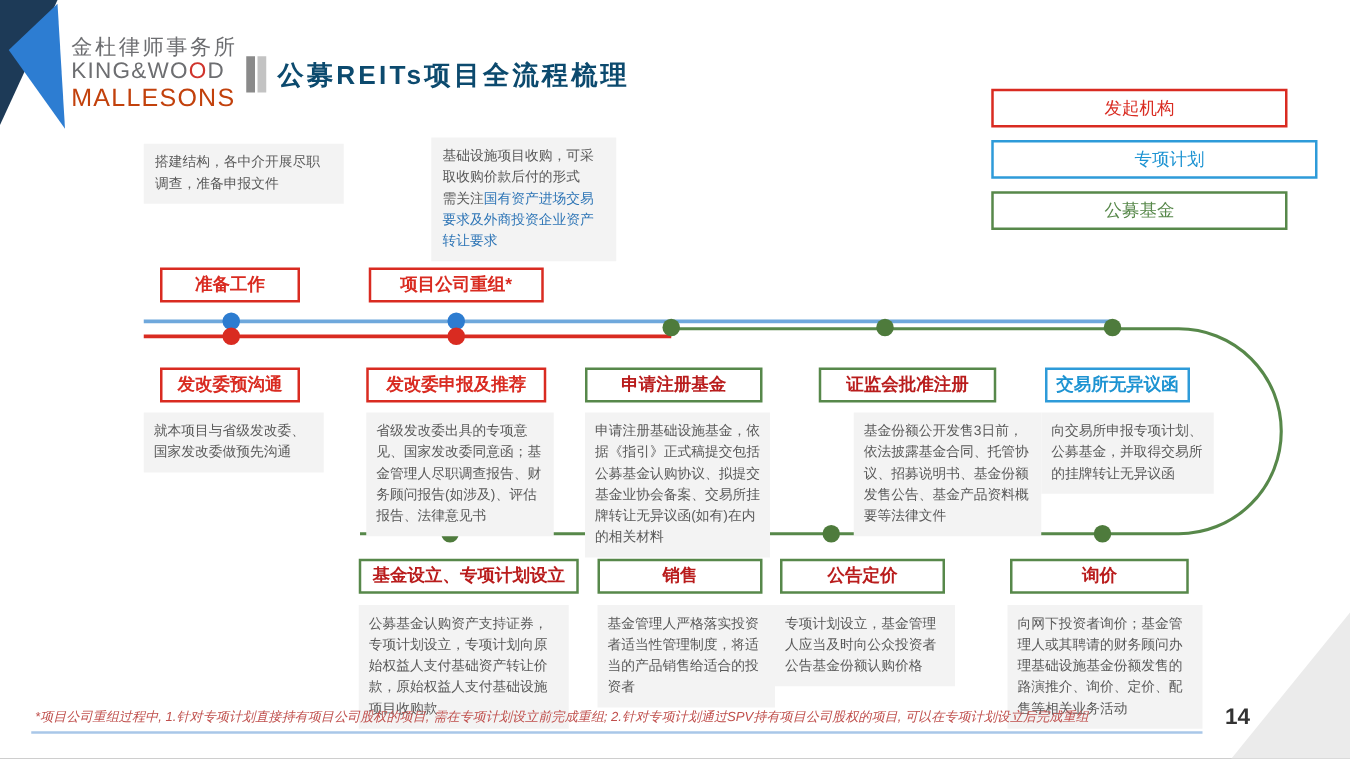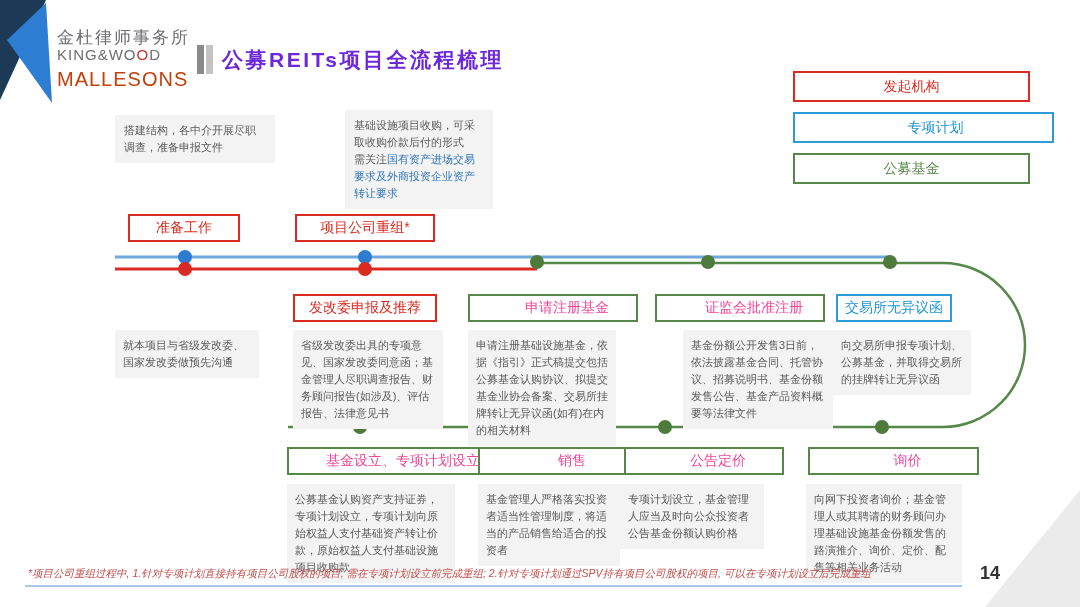--- a/index.html
+++ b/index.html
@@ -3,39 +3,39 @@
 <meta charset="utf-8">
 <style>
   html,body{margin:0;padding:0;background:#888;}
   .slide{
     position:relative;width:1080px;height:607px;background:#ffffff;overflow:hidden;
     font-family:"Liberation Sans","DejaVu Sans",sans-serif;
   }
   .abs{position:absolute;}
   
   .logo-cn{left:57px;top:26px;font-size:17px;letter-spacing:2px;color:#6d6e71;}
-  .logo-en1{left:57px;top:46px;font-size:15px;letter-spacing:1px;color:#6d6e71;}
+  .logo-en1{left:57px;top:46px;font-size:18px;letter-spacing:1px;color:#6d6e71;}
   .logo-en2{left:57px;top:68px;font-size:20px;letter-spacing:1px;color:#c2410c;}
   .logo-o-red{color:#d0342c;}
   
   .title-bar1{left:197px;top:45px;width:7px;height:29px;background:#8a8a8a;}
   .title-bar2{left:206px;top:45px;width:7px;height:29px;background:#c3c3c3;}
-  .page-title{left:222px;top:46px;font-size:21px;font-weight:bold;color:#6d28d9;letter-spacing:2.5px;}
+  .page-title{left:222px;top:46px;font-size:21px;font-weight:bold;color:#0c4a6e;letter-spacing:2.5px;}
   
   .legend-box{width:233px;height:27px;display:flex;align-items:center;justify-content:center;
     font-size:14px;font-weight:normal;background:#fff;border:2px solid;}
   
   .note{background:#f3f3f3;color:#595959;font-size:11px;line-height:1.55;padding:7px 9px;}
   .note .blue-t{color:#2e75b6;}
   
   .box{display:flex;align-items:center;justify-content:center;background:#fff;
-    font-size:14px;font-weight:normal;border:2px solid;height:24px;}
+    font-size:14px;font-weight:bold;border:2px solid;height:24px;}
   .red-b{border-color:#d92b21;color:#d92b21;}
   .blue-b{border-color:#2e9bd9;color:#1d93d2;}
-  .green-b{border-color:#57884a;color:#ec4899;padding-left:28px;}
+  .green-b{border-color:#57884a;color:#b91c1c;}
   
   .desc{background:#f3f3f3;color:#595959;font-size:11px;line-height:1.55;padding:7px 8px;text-align:left;}
   
   .footnote{left:28px;top:567px;font-size:10.5px;font-style:italic;color:#c0504d;white-space:nowrap;}
   .page-num{left:980px;top:563px;font-size:18px;font-weight:bold;color:#333;}
 </style>
 </head>
 <body>
 
 <div class="slide">
@@ -80,20 +80,21 @@
 
   <div class="abs note" style="left:115px;top:115px;width:142px;">搭建结构，各中介开展尽职调查，准备申报文件</div>
   <div class="abs note" style="left:345px;top:110px;width:130px;">
     <span>基础设施项目收购，可采取收购价款后付的形式</span><br>
     <span>需关注</span><span class="blue-t">国有资产进场交易要求及外商投资企业资产转让要求</span>
   </div>
 
   <div class="abs box red-b" style="left:128px;top:214px;width:108px;">准备工作</div>
   <div class="abs box red-b" style="left:295px;top:214px;width:136px;">项目公司重组*</div>
 
+  <div class="abs box red-b" style="left:128px;top:294px;width:108px;">发改委预沟通</div>
   <div class="abs box red-b" style="left:293px;top:294px;width:140px;">发改委申报及推荐</div>
   <div class="abs box green-b" style="left:468px;top:294px;width:138px;">申请注册基金</div>
   <div class="abs box green-b" style="left:655px;top:294px;width:138px;">证监会批准注册</div>
   <div class="abs box blue-b" style="left:836px;top:294px;width:112px;">交易所无异议函</div>
 
   <div class="abs desc" style="left:115px;top:330px;width:128px;">就本项目与省级发改委、国家发改委做预先沟通</div>
   <div class="abs desc" style="left:293px;top:330px;width:134px;">省级发改委出具的专项意见、国家发改委同意函；基金管理人尽职调查报告、财务顾问报告(如涉及)、评估报告、法律意见书</div>
   <div class="abs desc" style="left:468px;top:330px;width:132px;">申请注册基础设施基金，依据《指引》正式稿提交包括公募基金认购协议、拟提交基金业协会备案、交易所挂牌转让无异议函(如有)在内的相关材料</div>
   <div class="abs desc" style="left:655px;top:330px;width:134px;margin-left:28px;">基金份额公开发售3日前，依法披露基金合同、托管协议、招募说明书、基金份额发售公告、基金产品资料概要等法律文件</div>
   <div class="abs desc" style="left:833px;top:330px;width:122px;">向交易所申报专项计划、公募基金，并取得交易所的挂牌转让无异议函</div>

